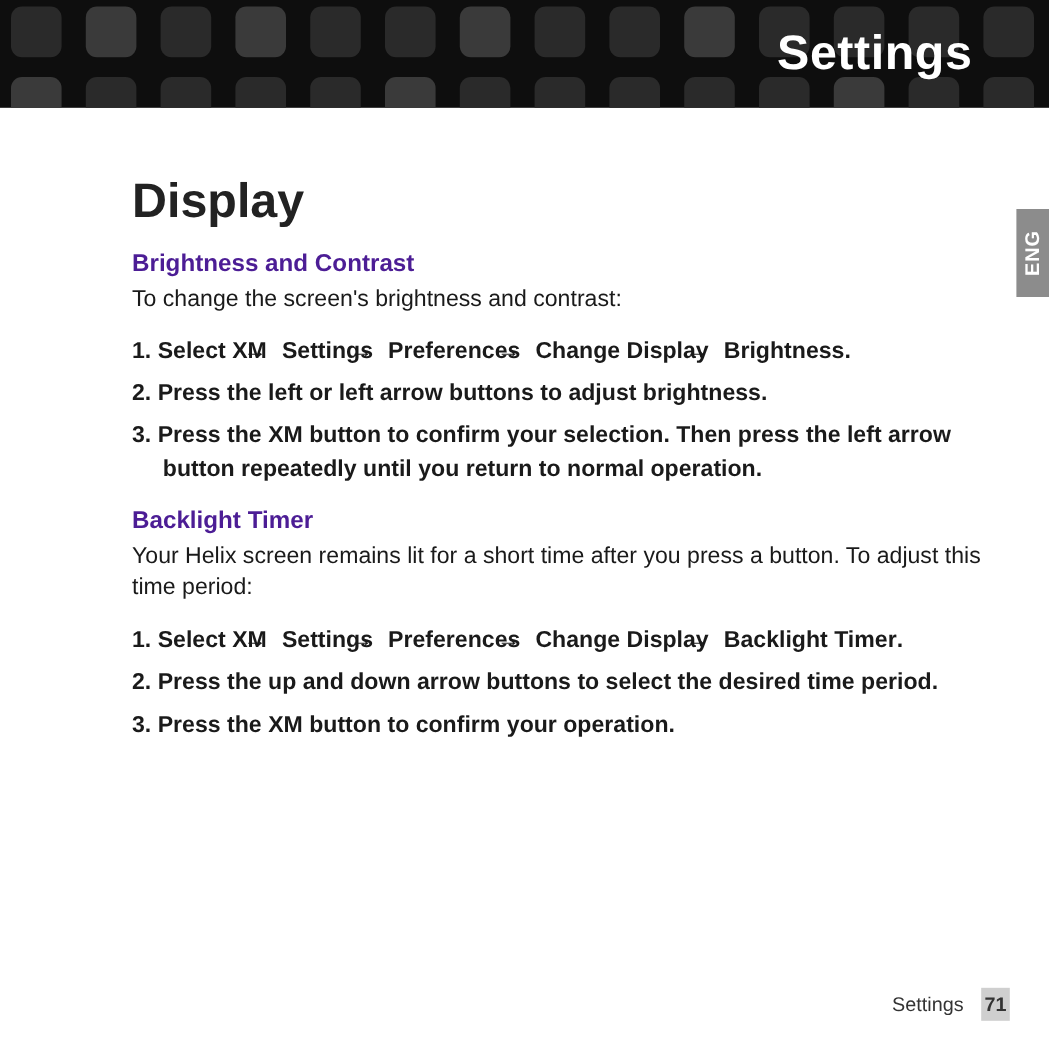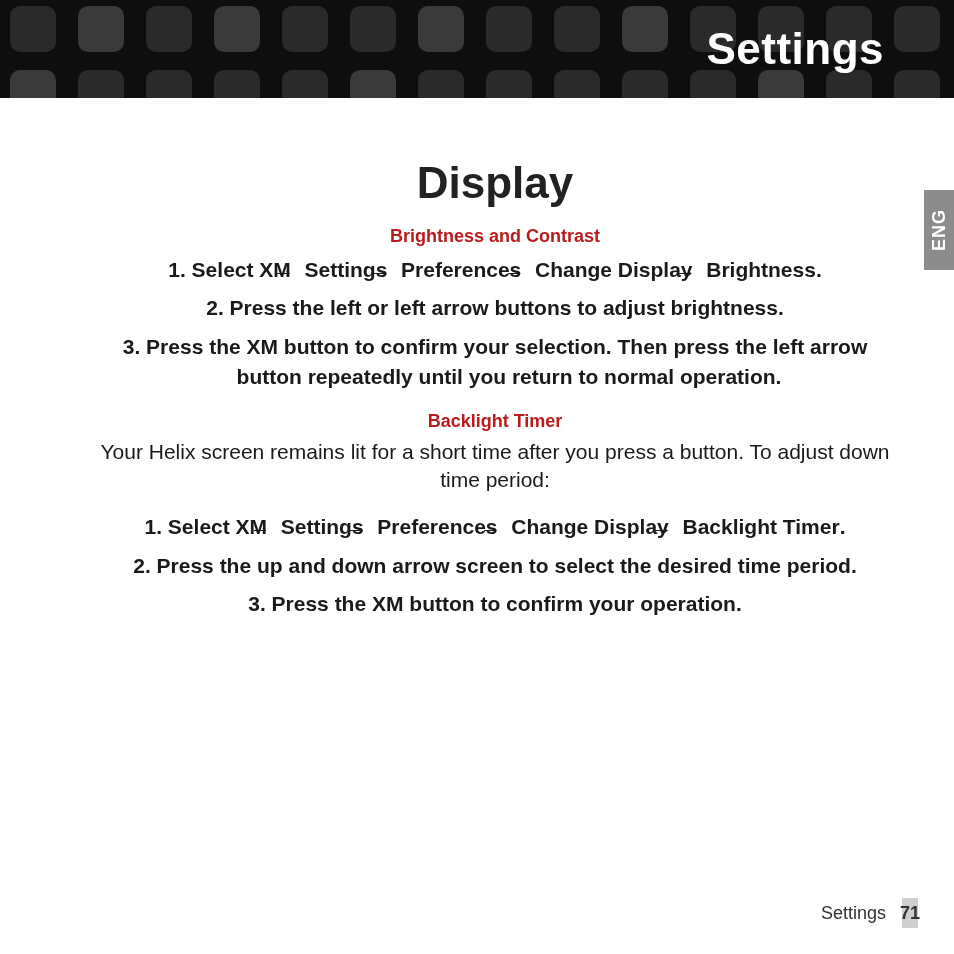--- a/index.html
+++ b/index.html
@@ -62,34 +62,33 @@
     letter-spacing: 1px;
     display: flex;
     align-items: center;
     justify-content: center;
     writing-mode: vertical-rl;
     transform: rotate(180deg);
   }
 
   
   .content {
-    padding: 60px 60px 0 96px;
+    padding: 60px 60px 0 120px;
     max-width: 820px;
-    text-align: center;
   }
   h1.page-title {
     font-size: 44px;
     font-weight: 800;
     color: #222;
     margin: 0 0 18px 0;
   }
   h2.section-title {
-    font-size: 18px;
-    font-weight: 700;
-    color: #b91c1c;
+    font-size: 22px;
+    font-weight: 700;
+    color: #4c1d95;
     margin: 18px 0 6px 0;
   }
   p.lead {
     font-size: 21px;
     margin: 4px 0 18px 0;
     line-height: 1.35;
   }
   ol.steps {
     list-style: none;
     counter-reset: step;
@@ -115,21 +114,21 @@
     position: absolute;
     right: 36px;
     bottom: 26px;
     display: flex;
     align-items: center;
     gap: 16px;
     font-size: 18px;
     color: #333;
   }
   .page-box {
-    width: 16px;
+    width: 26px;
     height: 30px;
     background: #cfcfcf;
     display: flex;
     align-items: center;
     justify-content: center;
     font-weight: 700;
   }
 </style>
 </head>
 <body>
@@ -169,20 +168,21 @@
 </div>
 
 <div class="eng-tab">ENG</div>
 
 <div class="content">
 
   <h1 class="page-title">Display</h1>
 
   <h2 class="section-title">Brightness and Contrast</h2>
 
+  <p class="lead">To change the screen's brightness and contrast:</p>
 
   <ol class="steps">
     <li>
       <span>Select </span>
       <b>XM</b>
       <b class="arrow">→</b>
       <b>Settings</b>
       <b class="arrow">→</b>
       <b>Preferences</b>
       <b class="arrow">→</b>
@@ -191,36 +191,36 @@
       <b>Brightness</b>.
     </li>
     <li>Press the left or left arrow buttons to adjust brightness.</li>
     <li>
       <span>Press the </span><b>XM</b><span> button to confirm your selection. Then press the left arrow button repeatedly until you return to normal operation.</span>
     </li>
   </ol>
 
   <h2 class="section-title">Backlight Timer</h2>
 
-  <p class="lead">Your Helix screen remains lit for a short time after you press a button. To adjust down time period:</p>
+  <p class="lead">Your Helix screen remains lit for a short time after you press a button. To adjust this time period:</p>
 
   <ol class="steps">
     <li>
       <span>Select </span>
       <b>XM</b>
       <b class="arrow">→</b>
       <b>Settings</b>
       <b class="arrow">→</b>
       <b>Preferences</b>
       <b class="arrow">→</b>
       <b>Change Display</b>
       <b class="arrow">→</b>
       <b>Backlight Timer</b>.
     </li>
-    <li>Press the up and down arrow screen to select the desired time period.</li>
+    <li>Press the up and down arrow buttons to select the desired time period.</li>
     <li>
       <span>Press the </span><b>XM</b><span> button to confirm your operation.</span>
     </li>
   </ol>
 
 </div>
 
 <div class="footer">
   <span>Settings</span>
   <span class="page-box">71</span>

